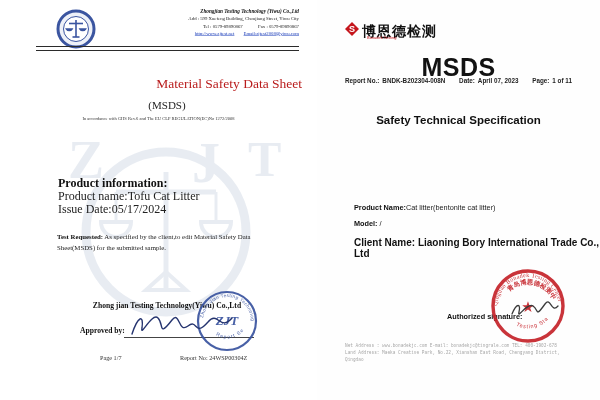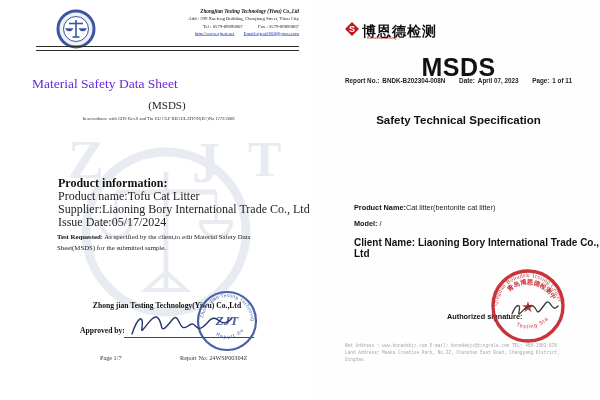--- a/index.html
+++ b/index.html
@@ -17,21 +17,21 @@
   .l-header { position:absolute; top:7px; right:18px; width:172px; height:42px; z-index:1; }
   .l-h-inner { position:absolute; right:0; top:0; width:344px; transform:scale(.5); transform-origin:top right;
                text-align:right; font-size:9.5px; line-height:1.55; color:#222; }
   .lh-company { font-style:italic; font-weight:bold; font-size:10.5px; color:#111; }
   .lh-links a { color:#1538b8; text-decoration:underline; cursor:pointer; }
   .lh-links a + a { margin-left:16px; }
 
   .l-rule { position:absolute; left:36px; right:18px; top:46px; height:3px;
             border-top:1.6px solid #2b2b2b; border-bottom:0.8px solid #2b2b2b; z-index:1; }
 
-  .l-title { position:absolute; top:76px; left:32px; width:262px; text-align:left; font-size:13.5px; color:#6d28d9; z-index:1; }
+  .l-title { position:absolute; top:76px; left:40px; width:262px; text-align:right; font-size:13.5px; color:#b91c1c; z-index:1; }
   .l-subtitle { position:absolute; top:99px; left:36px; width:262px; text-align:center; font-size:11px; z-index:1; }
   .l-standard-wrap { position:absolute; top:116px; left:0; width:317px; height:10px; z-index:1; }
   .l-standard { width:634px; transform:scale(.5); transform-origin:top left; text-align:center; font-size:9px; color:#333; }
 
   .l-prodinfo { position:absolute; left:58px; top:177px; font-size:12px; line-height:13px; color:#222; z-index:1; }
   .l-prodinfo .hd { font-weight:bold; color:#111; }
 
   .l-test { position:absolute; left:57px; top:232px; width:218px; font-size:6.8px; line-height:1.55; color:#222; z-index:1; }
   .l-test b { color:#111; }
 
@@ -131,21 +131,20 @@
 
     <div class="l-title">Material Safety Data Sheet</div>
     <div class="l-subtitle">(MSDS)</div>
     <div class="l-standard-wrap">
       <div class="l-standard">In accordance with GHS Rev.6 and The EU CLP REGULATION(EC)No 1272/2008</div>
     </div>
 
     <div class="l-prodinfo">
       <div class="hd">Product information:</div>
       <div>Product name:Tofu Cat Litter</div>
-      <div>Supplier:Liaoning Bory International Trade Co., Ltd</div>
       <div>Issue Date:05/17/2024</div>
     </div>
 
     <div class="l-test">
       <b>Test Requested:</b>
       <span>As specified by the client,to edit Material Safety Data Sheet(MSDS) for the submitted sample.</span>
     </div>
 
     <div class="l-companyfoot">Zhong jian Testing Technology(Yiwu) Co.,Ltd</div>
     <div class="l-approved">Approved by:</div>

